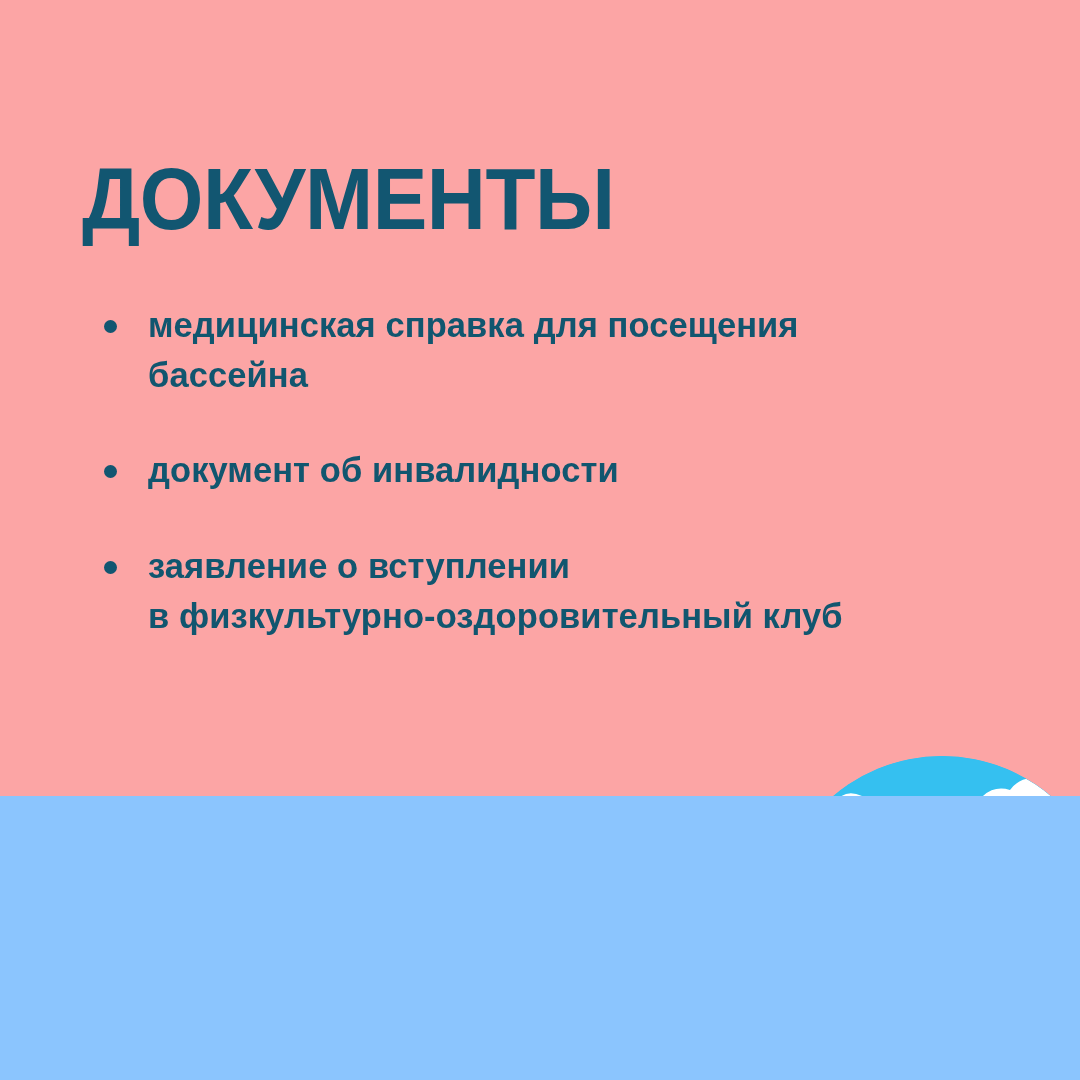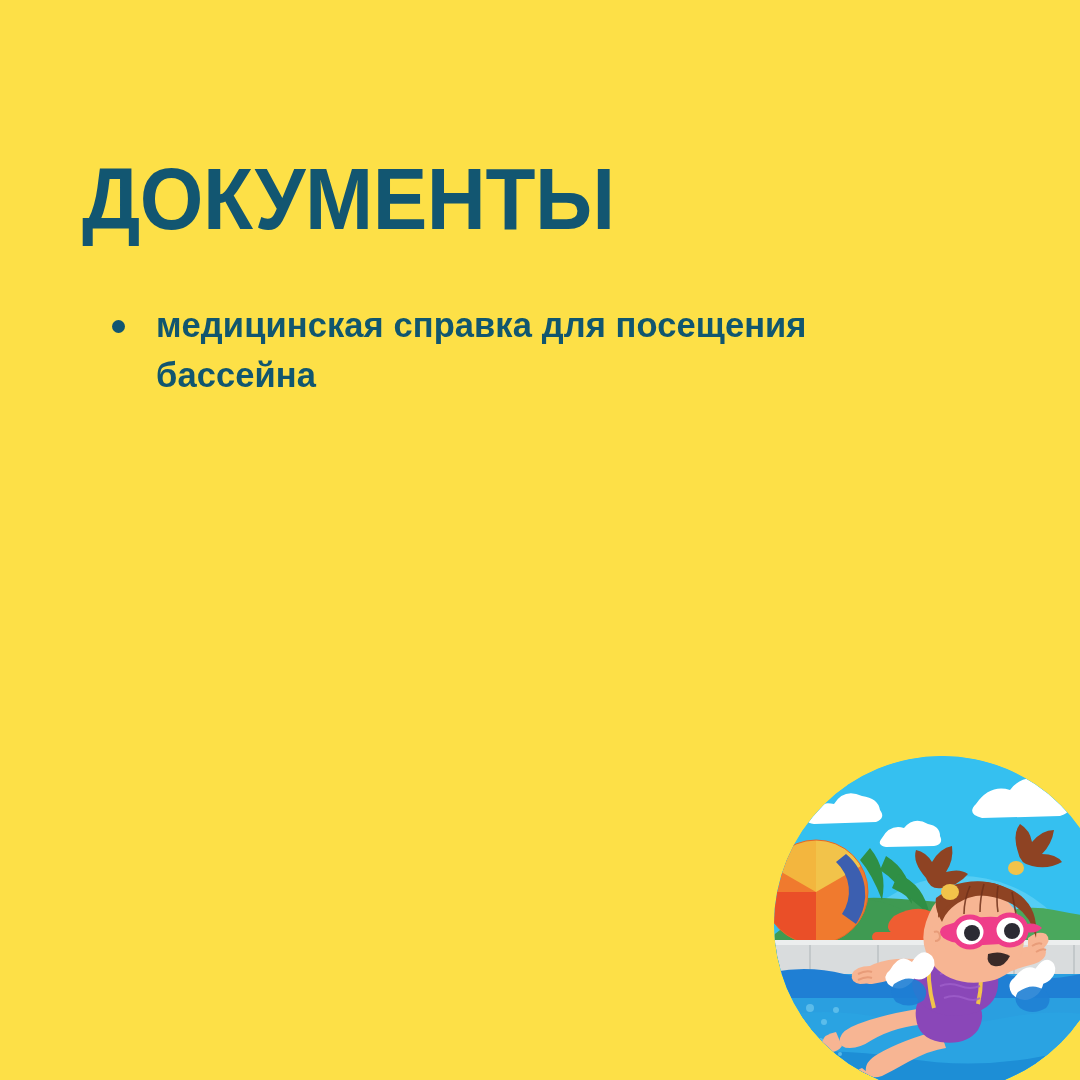--- a/index.html
+++ b/index.html
@@ -12,22 +12,22 @@
     height: 1080px;
     overflow: hidden;
     background: #8bc5fe;
     font-family: "Liberation Sans", "DejaVu Sans", sans-serif;
     position: relative;
   }
   .slide {
     position: absolute;
     inset: 0;
     width: 1080px;
-    height: 1080px;
-    background: #fde047;
+    height: 796px;
+    background: #fca5a5;
     overflow: hidden;
     text-decoration: underline;
   }
 
   
   .title {
     position: absolute;
     left: 82px;
     top: 96px;
     font-size: 88px;
@@ -36,21 +36,21 @@
     letter-spacing: -0.5px;
     color: #125671;
     transform: scaleX(0.93);
     transform-origin: left top;
     white-space: nowrap;
   }
 
   
   .bullets {
     position: absolute;
-    left: 112px;
+    left: 104px;
     top: 300px;
     width: 910px;
   }
   .bullet-row {
     display: flex;
     align-items: flex-start;
     margin-bottom: 46px;
   }
   .bullet-dot {
     flex: 0 0 auto;
@@ -94,21 +94,30 @@
   <h1 class="title">ДОКУМЕНТЫ</h1>
 
   <div class="bullets">
 
     <div class="bullet-row">
       <span class="bullet-dot"></span>
       <span class="bullet-text">медицинская справка для посещения
 бассейна</span>
     </div>
 
-
+    <div class="bullet-row">
+      <span class="bullet-dot"></span>
+      <span class="bullet-text">документ об инвалидности</span>
+    </div>
+
+    <div class="bullet-row">
+      <span class="bullet-dot"></span>
+      <span class="bullet-text">заявление о вступлении
+в физкультурно-оздоровительный клуб</span>
+    </div>
 
 
   </div>
 
   <div class="illo">
     <svg viewBox="0 0 336 336" xmlns="http://www.w3.org/2000/svg">
       <defs>
         <clipPath id="circleClip">
             <circle cx="168" cy="168" r="168"></circle>
           </clipPath>

